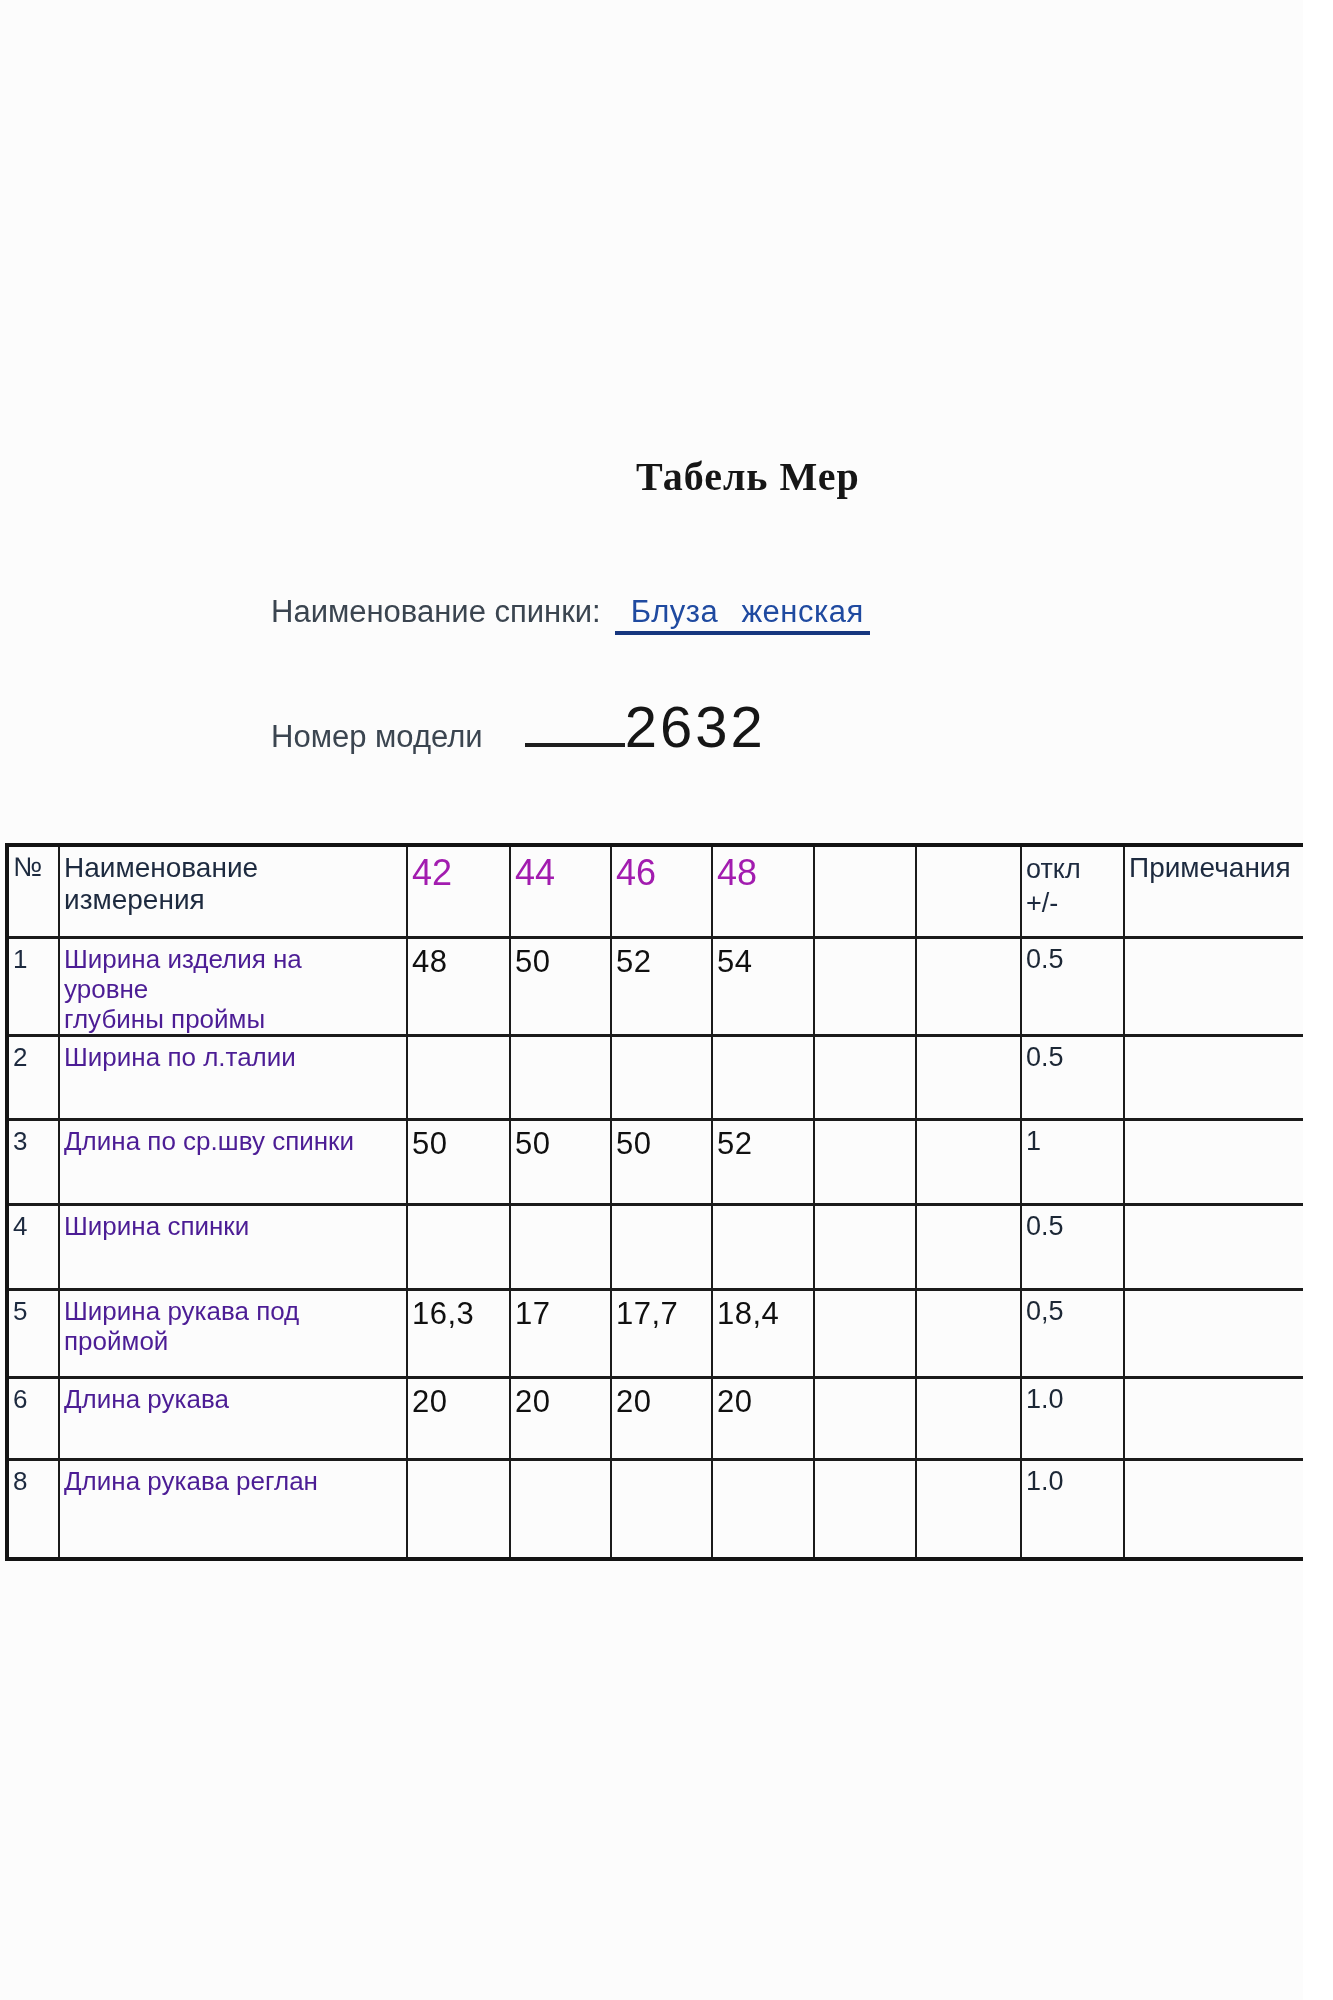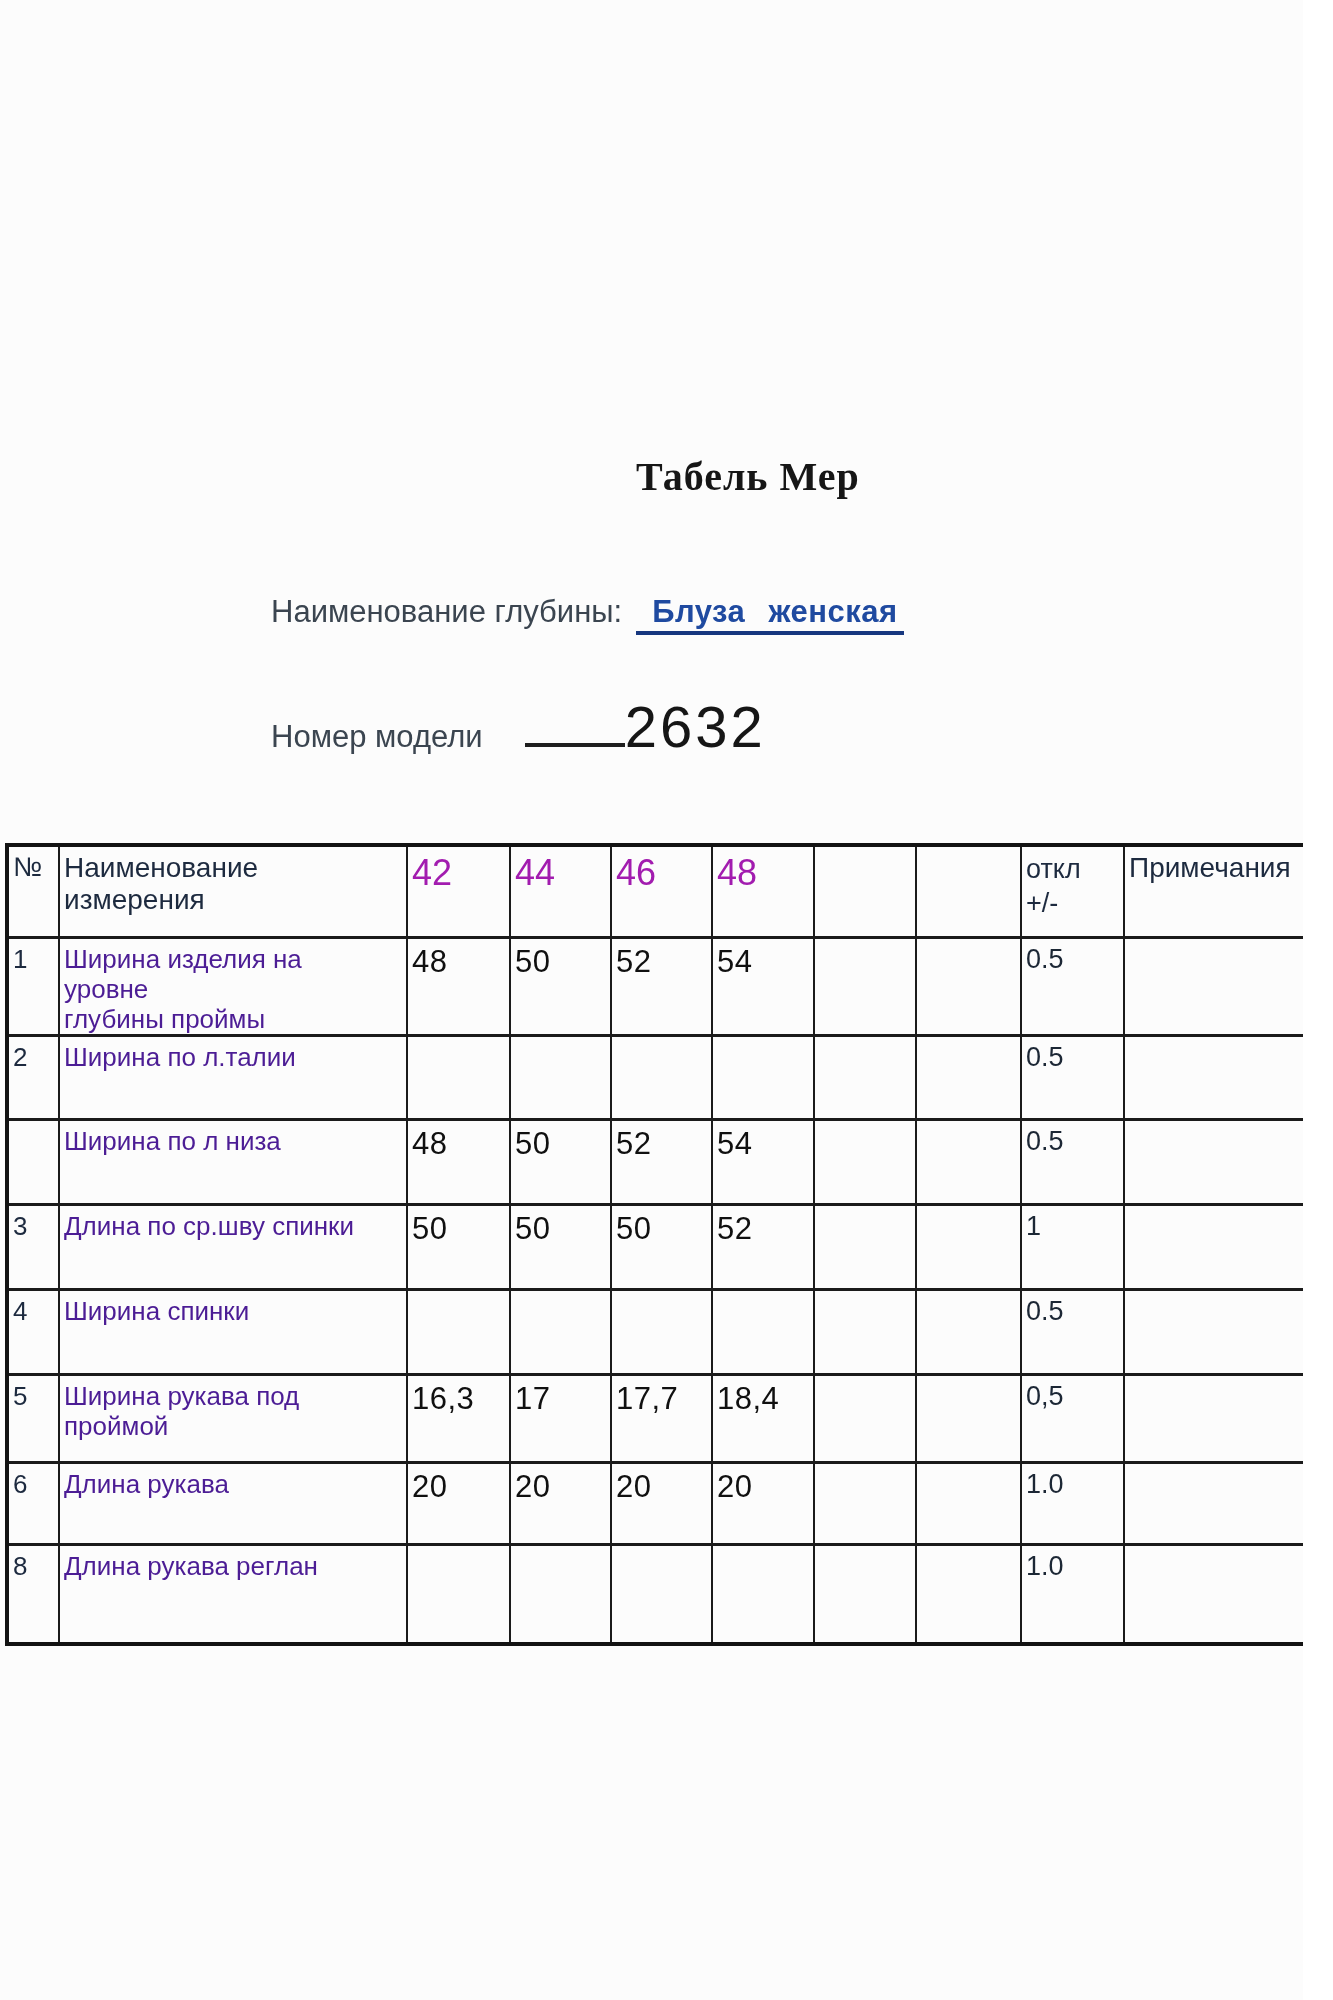--- a/index.html
+++ b/index.html
@@ -12,21 +12,21 @@
   .doc-title{
     position:absolute;left:636px;top:453px;
     font-family:"Liberation Serif",serif;
     font-weight:bold;font-size:40px;color:#161616;letter-spacing:1px;
   }
   .model-line{
     position:absolute;left:271px;top:594px;
     font-size:31px;color:#3b4550;white-space:nowrap;
   }
   .model-name-value{
-    color:#1f4aa0;font-weight:bold;
+    color:#1f4aa0;font-weight:normal;
     margin-left:14px;padding:0 6px 2px 16px;
     border-bottom:4px solid #17377f;
     word-spacing:14px;letter-spacing:0.5px;
   }
   .number-line{
     position:absolute;left:271px;top:698px;
     font-size:31px;color:#3b4550;white-space:nowrap;
   }
   .num-underline{
     display:inline-block;width:100px;height:8px;
@@ -75,21 +75,21 @@
   }
 </style>
 </head>
 <body>
 
 <div class="page">
 
   <div class="doc-title">Табель Мер</div>
 
   <div class="model-line">
-    <span>Наименование глубины:</span><span class="model-name-value">Блуза женская</span>
+    <span>Наименование спинки:</span><span class="model-name-value">Блуза женская</span>
   </div>
 
   <div class="number-line">
     <span>Номер модели</span><span class="num-underline"></span><span class="model-number-value">2632</span>
   </div>
 
   <table class="meas-table">
     <colgroup>
       <col style="width:52px">
         <col style="width:348px">
@@ -138,32 +138,20 @@
       <td class="cell-val"></td>
       <td class="cell-val"></td>
       <td class="cell-val"></td>
       <td class="cell-val"></td>
       <td class="cell-val"></td>
       <td class="cell-val"></td>
       <td class="cell-dev">0.5</td>
       <td class="cell-note"></td>
     </tr>
 
-    <tr style="height:85px">
-      <td class="cell-rownum"></td>
-      <td class="cell-name"><span>Ширина по л низа</span><span class="squiggle"></span><span></span></td>
-      <td class="cell-val">48</td>
-      <td class="cell-val">50</td>
-      <td class="cell-val">52</td>
-      <td class="cell-val">54</td>
-      <td class="cell-val"></td>
-      <td class="cell-val"></td>
-      <td class="cell-dev">0.5</td>
-      <td class="cell-note"></td>
-    </tr>
 
     <tr style="height:85px">
       <td class="cell-rownum">3</td>
       <td class="cell-name"><span>Длина по </span><span class="squiggle">ср.шву</span><span> спинки</span></td>
       <td class="cell-val">50</td>
       <td class="cell-val">50</td>
       <td class="cell-val">50</td>
       <td class="cell-val">52</td>
       <td class="cell-val"></td>
       <td class="cell-val"></td>

